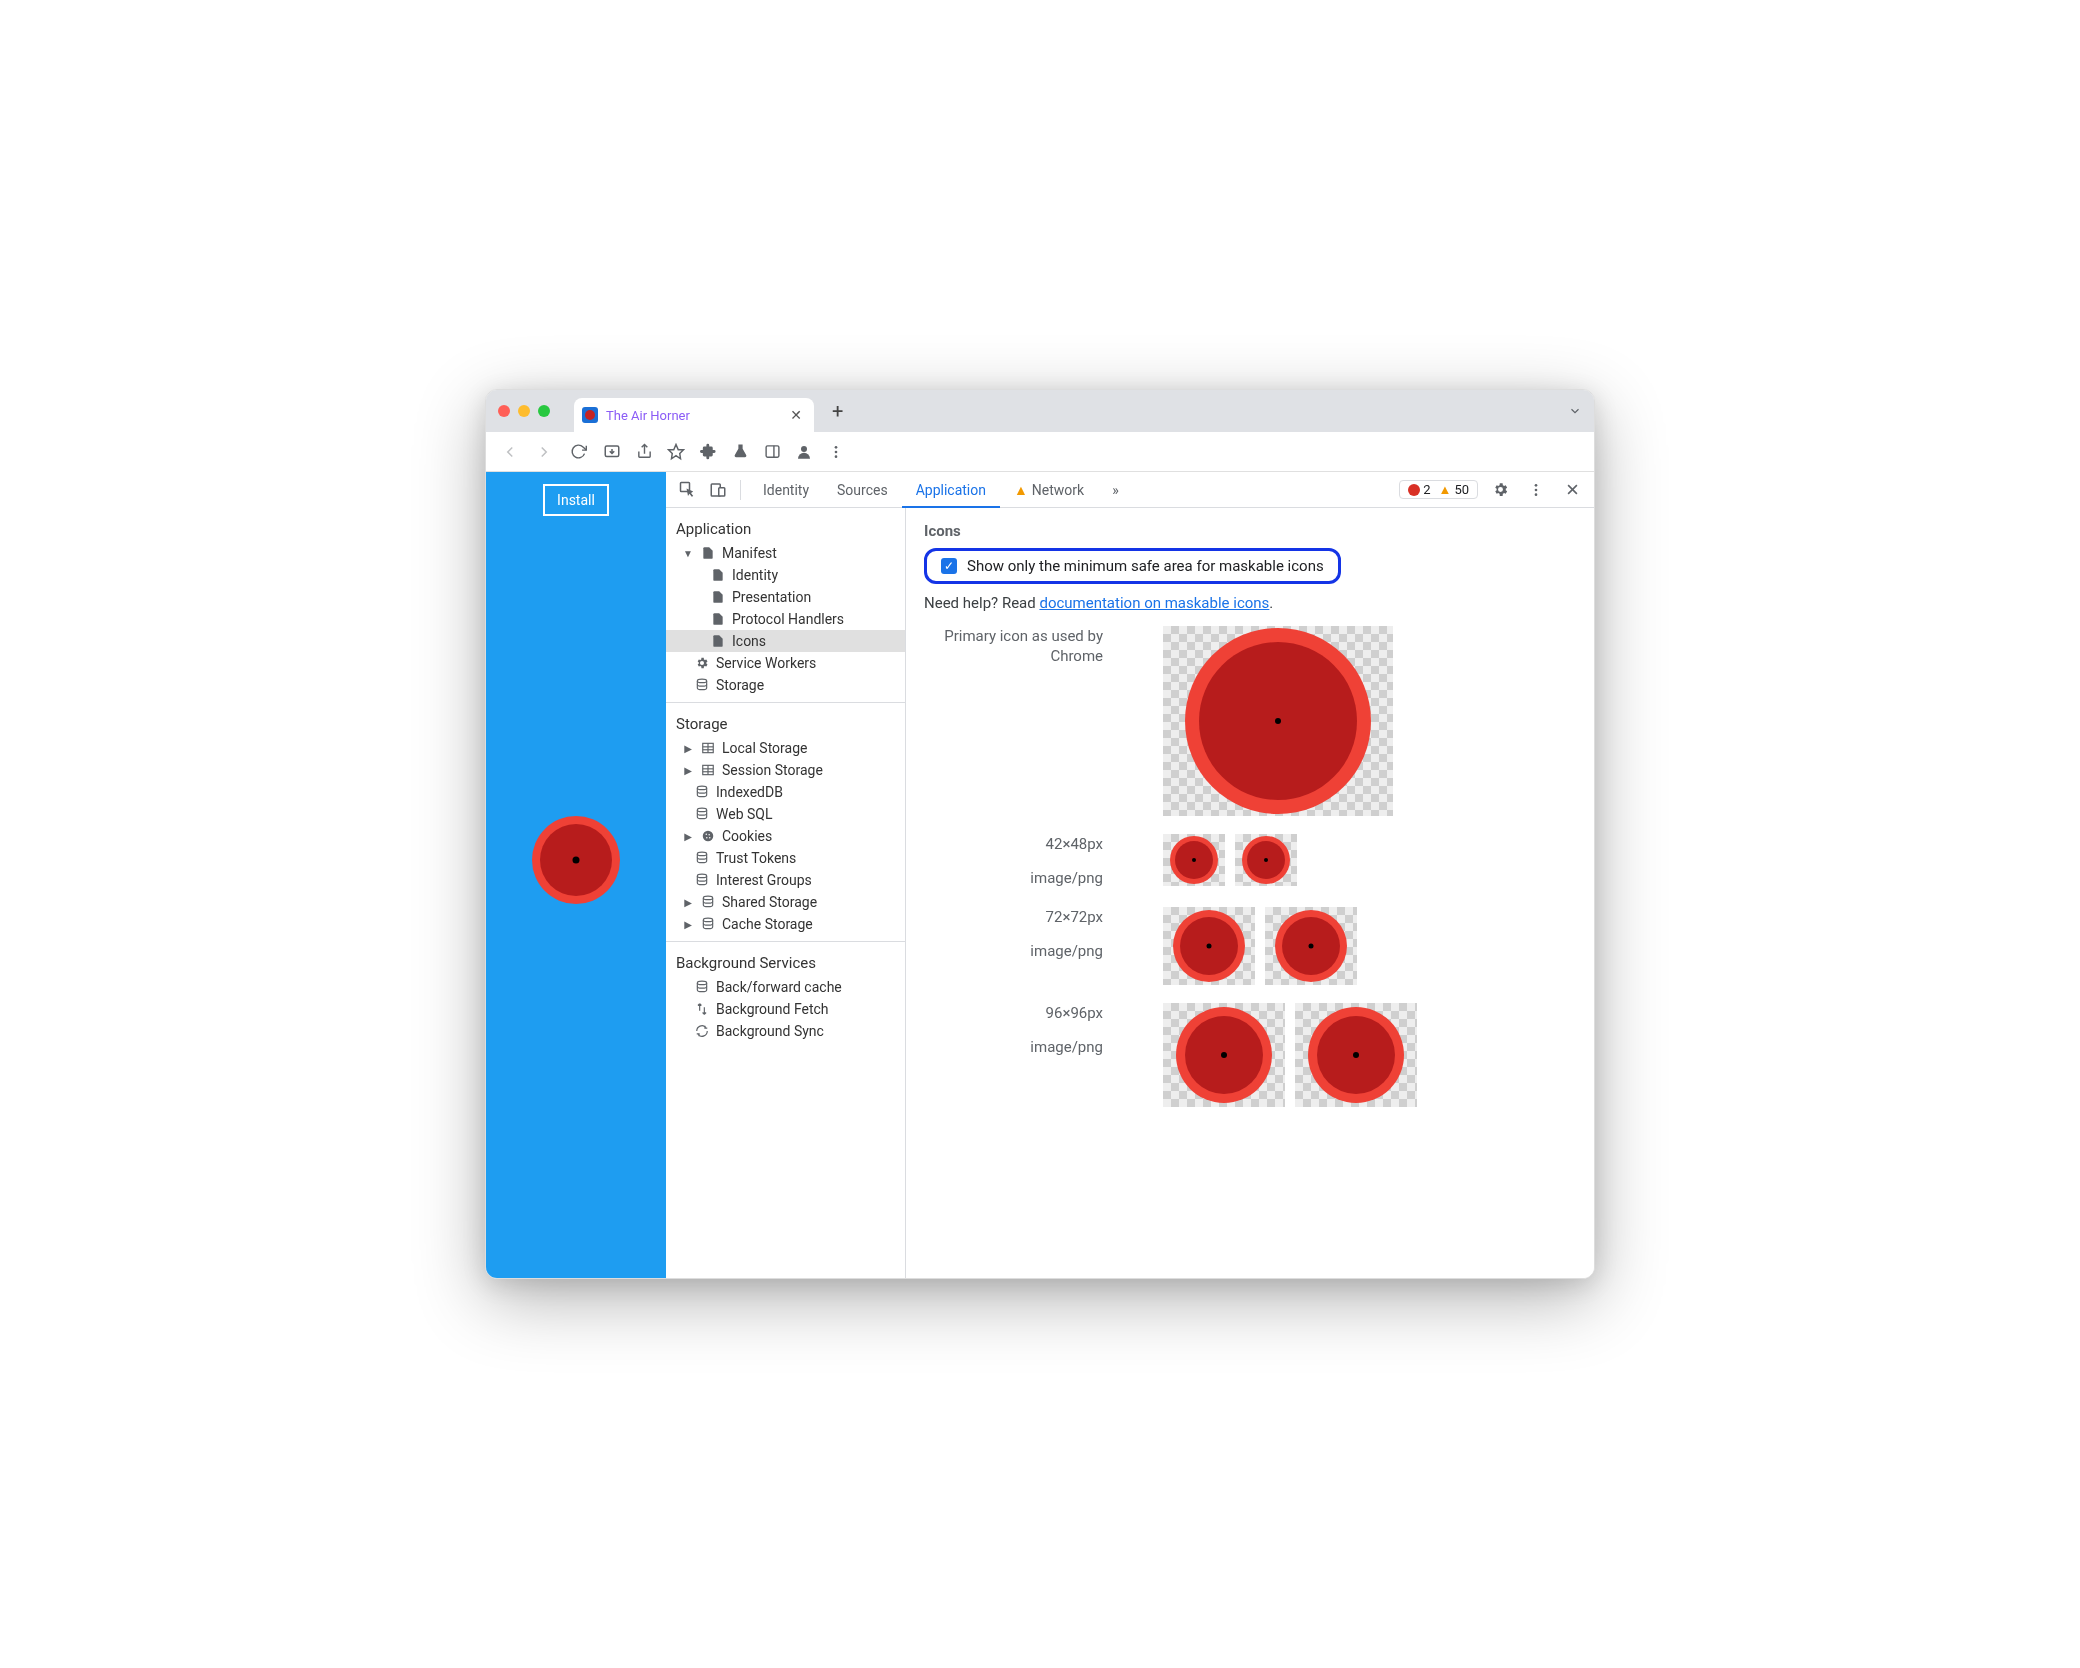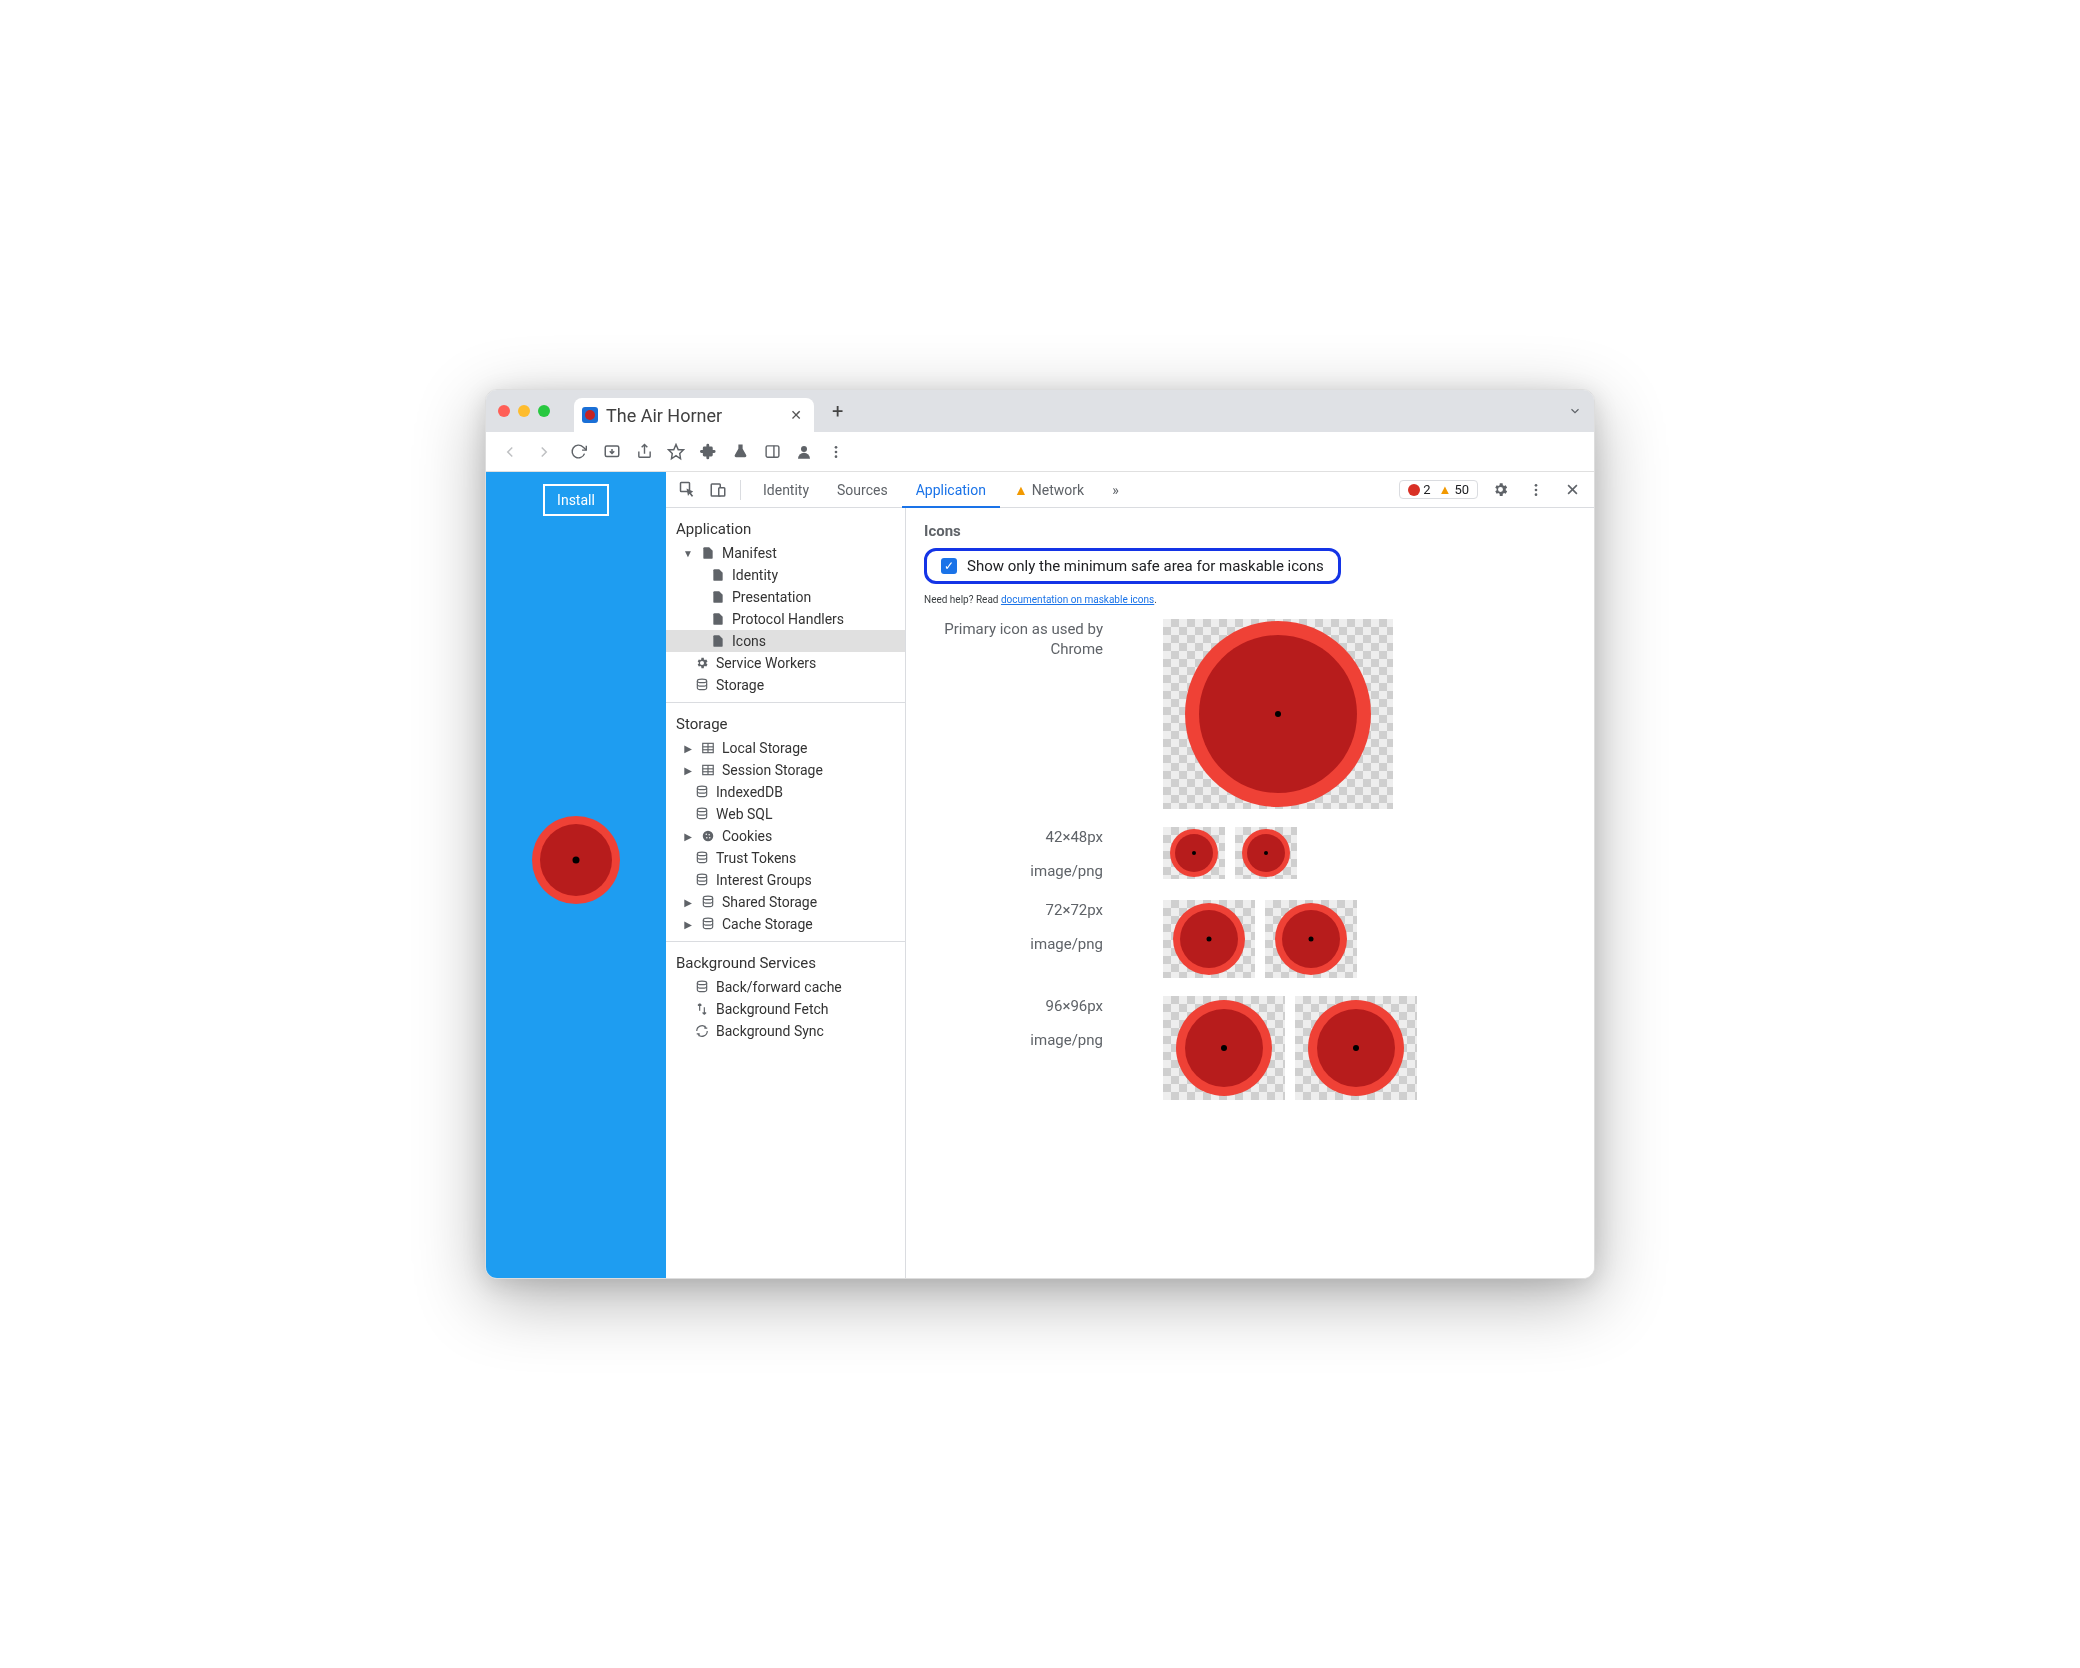--- a/index.html
+++ b/index.html
@@ -33,21 +33,21 @@
   .traffic { display:flex; gap:8px; margin-right:14px;}
   .tl { width:12px; height:12px; border-radius:50%;}
   .tl.r{background:#ff5f57;} .tl.y{background:#febc2e;} .tl.g{background:#28c840;}
   .tab {
     display:flex; align-items:center; gap:8px; background:#fff;
     border-radius:8px 8px 0 0; padding:6px 12px 6px 8px; height:34px; margin-top:8px;
     width:240px;
   }
   .favicon{width:16px;height:16px;background:#1a6fd6;border-radius:3px;position:relative;}
   .favicon::after{content:"";position:absolute;inset:3px;background:#c52323;border-radius:50%;}
-  .tab-title{flex:1;font-size:18px;color:#404040;white-space:nowrap;overflow:hidden;text-overflow:ellipsis;}
+  .tab-title{flex:1;font-size:13px;color:#8b5cf6;white-space:nowrap;overflow:hidden;text-overflow:ellipsis;}
   .tab-close{color:#555;font-size:14px;cursor:pointer;}
   .newtab{color:#444;font-size:20px;margin-left:8px;cursor:pointer;}
   .tabstrip-right{margin-left:auto;color:#555;}
   
   .omnibar{height:40px;display:flex;align-items:center;background:#fff;padding:0 10px;gap:6px;border-bottom:1px solid #e0e0e0;}
   .obtn{width:28px;height:28px;display:flex;align-items:center;justify-content:center;color:#5f6368;cursor:pointer;border-radius:50%;}
   .obtn.dis{opacity:.4;cursor:default;}
   .urlbox{flex:1;background:#f1f3f4;border-radius:18px;height:30px;display:flex;align-items:center;padding:0 14px;gap:8px;font-size:14px;color:#3c4043;}
   .lock{width:13px;}
   .rbtns{display:flex;gap:4px;align-items:center;}
@@ -83,21 +83,21 @@
   .ind{display:inline-block;}
   .disclose{width:12px;text-align:center;color:#5f6368;font-size:10px;}
   .ticon{width:16px;height:16px;display:flex;align-items:center;justify-content:center;color:#5f6368;}
   .hr{height:1px;background:#dadce0;margin:6px 0;}
   
   .dt-main{flex:1;overflow:auto;padding:10px 18px;}
   .h2{font-weight:700;color:#5f6368;font-size:15px;margin:4px 0 8px;}
   .cbrow{display:inline-flex;align-items:center;gap:10px;border:3px solid #1434e6;border-radius:12px;padding:6px 14px;}
   .cb{width:16px;height:16px;background:#1a73e8;border-radius:3px;display:flex;align-items:center;justify-content:center;color:#fff;font-size:12px;}
   .cblabel{font-size:15px;color:#202124;}
-  .help{margin:10px 0 14px;font-size:10px;color:#3c4043;}
+  .help{margin:10px 0 14px;font-size:15px;color:#3c4043;}
   .help a{color:#1a73e8;text-decoration:underline;}
   .icon-row{display:flex;align-items:flex-start;margin-bottom:18px;gap:44px;}
   .icon-label{width:195px;text-align:right;color:#5f6368;font-size:15px;padding-right:16px;line-height:1.35;}
   .icon-previews{display:flex;gap:10px;}
   .checker{background-image:
     linear-gradient(45deg,#cfcfcf 25%,transparent 25%),
     linear-gradient(-45deg,#cfcfcf 25%,transparent 25%),
     linear-gradient(45deg,transparent 75%,#cfcfcf 75%),
     linear-gradient(-45deg,transparent 75%,#cfcfcf 75%);
     background-size:16px 16px;

